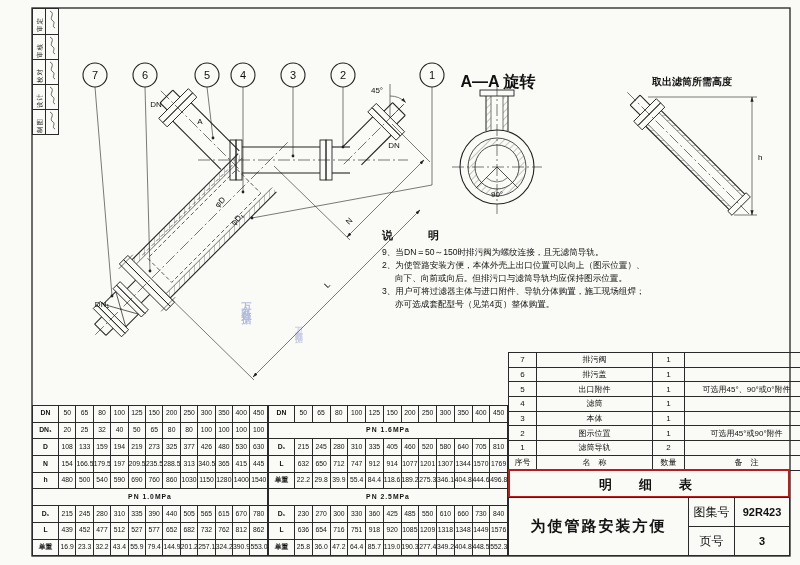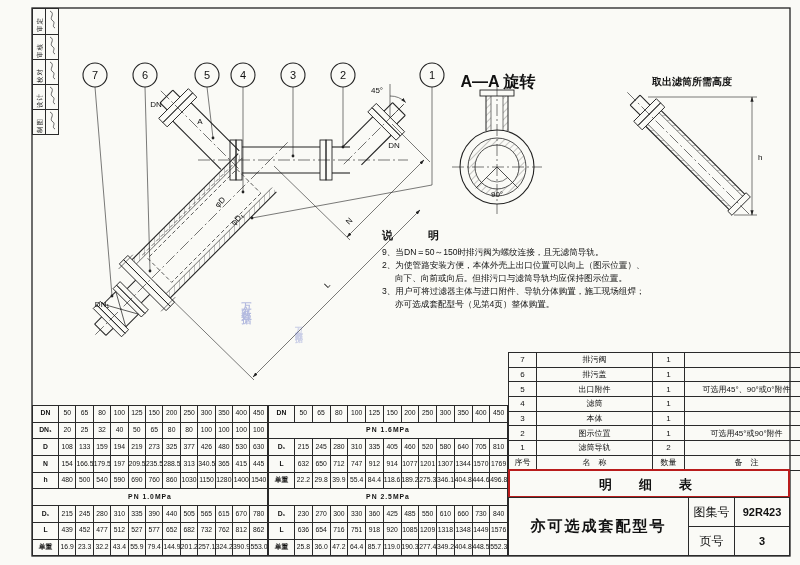--- a/index.html
+++ b/index.html
@@ -586,21 +586,21 @@
           <td class="c0">序号</td>
           <td class="c1">名　称</td>
           <td class="c2">数量</td>
           <td class="c3">备　注</td>
         </tr>
       </tbody>
     </table>
 <div id="detail-title">明　细　表</div>
 
 <div id="titleblock">
-  <div class="tb-title">亦可选成套配型号</div>
+  <div class="tb-title">为使管路安装方便</div>
   <div class="tb-right">
     <div class="tb-row">
       <span class="tb-lbl">图集号</span>
       <span class="tb-val">92R423</span>
     </div>
     <div class="tb-row">
       <span class="tb-lbl">页号</span>
       <span class="tb-val">3</span>
     </div>
   </div>

